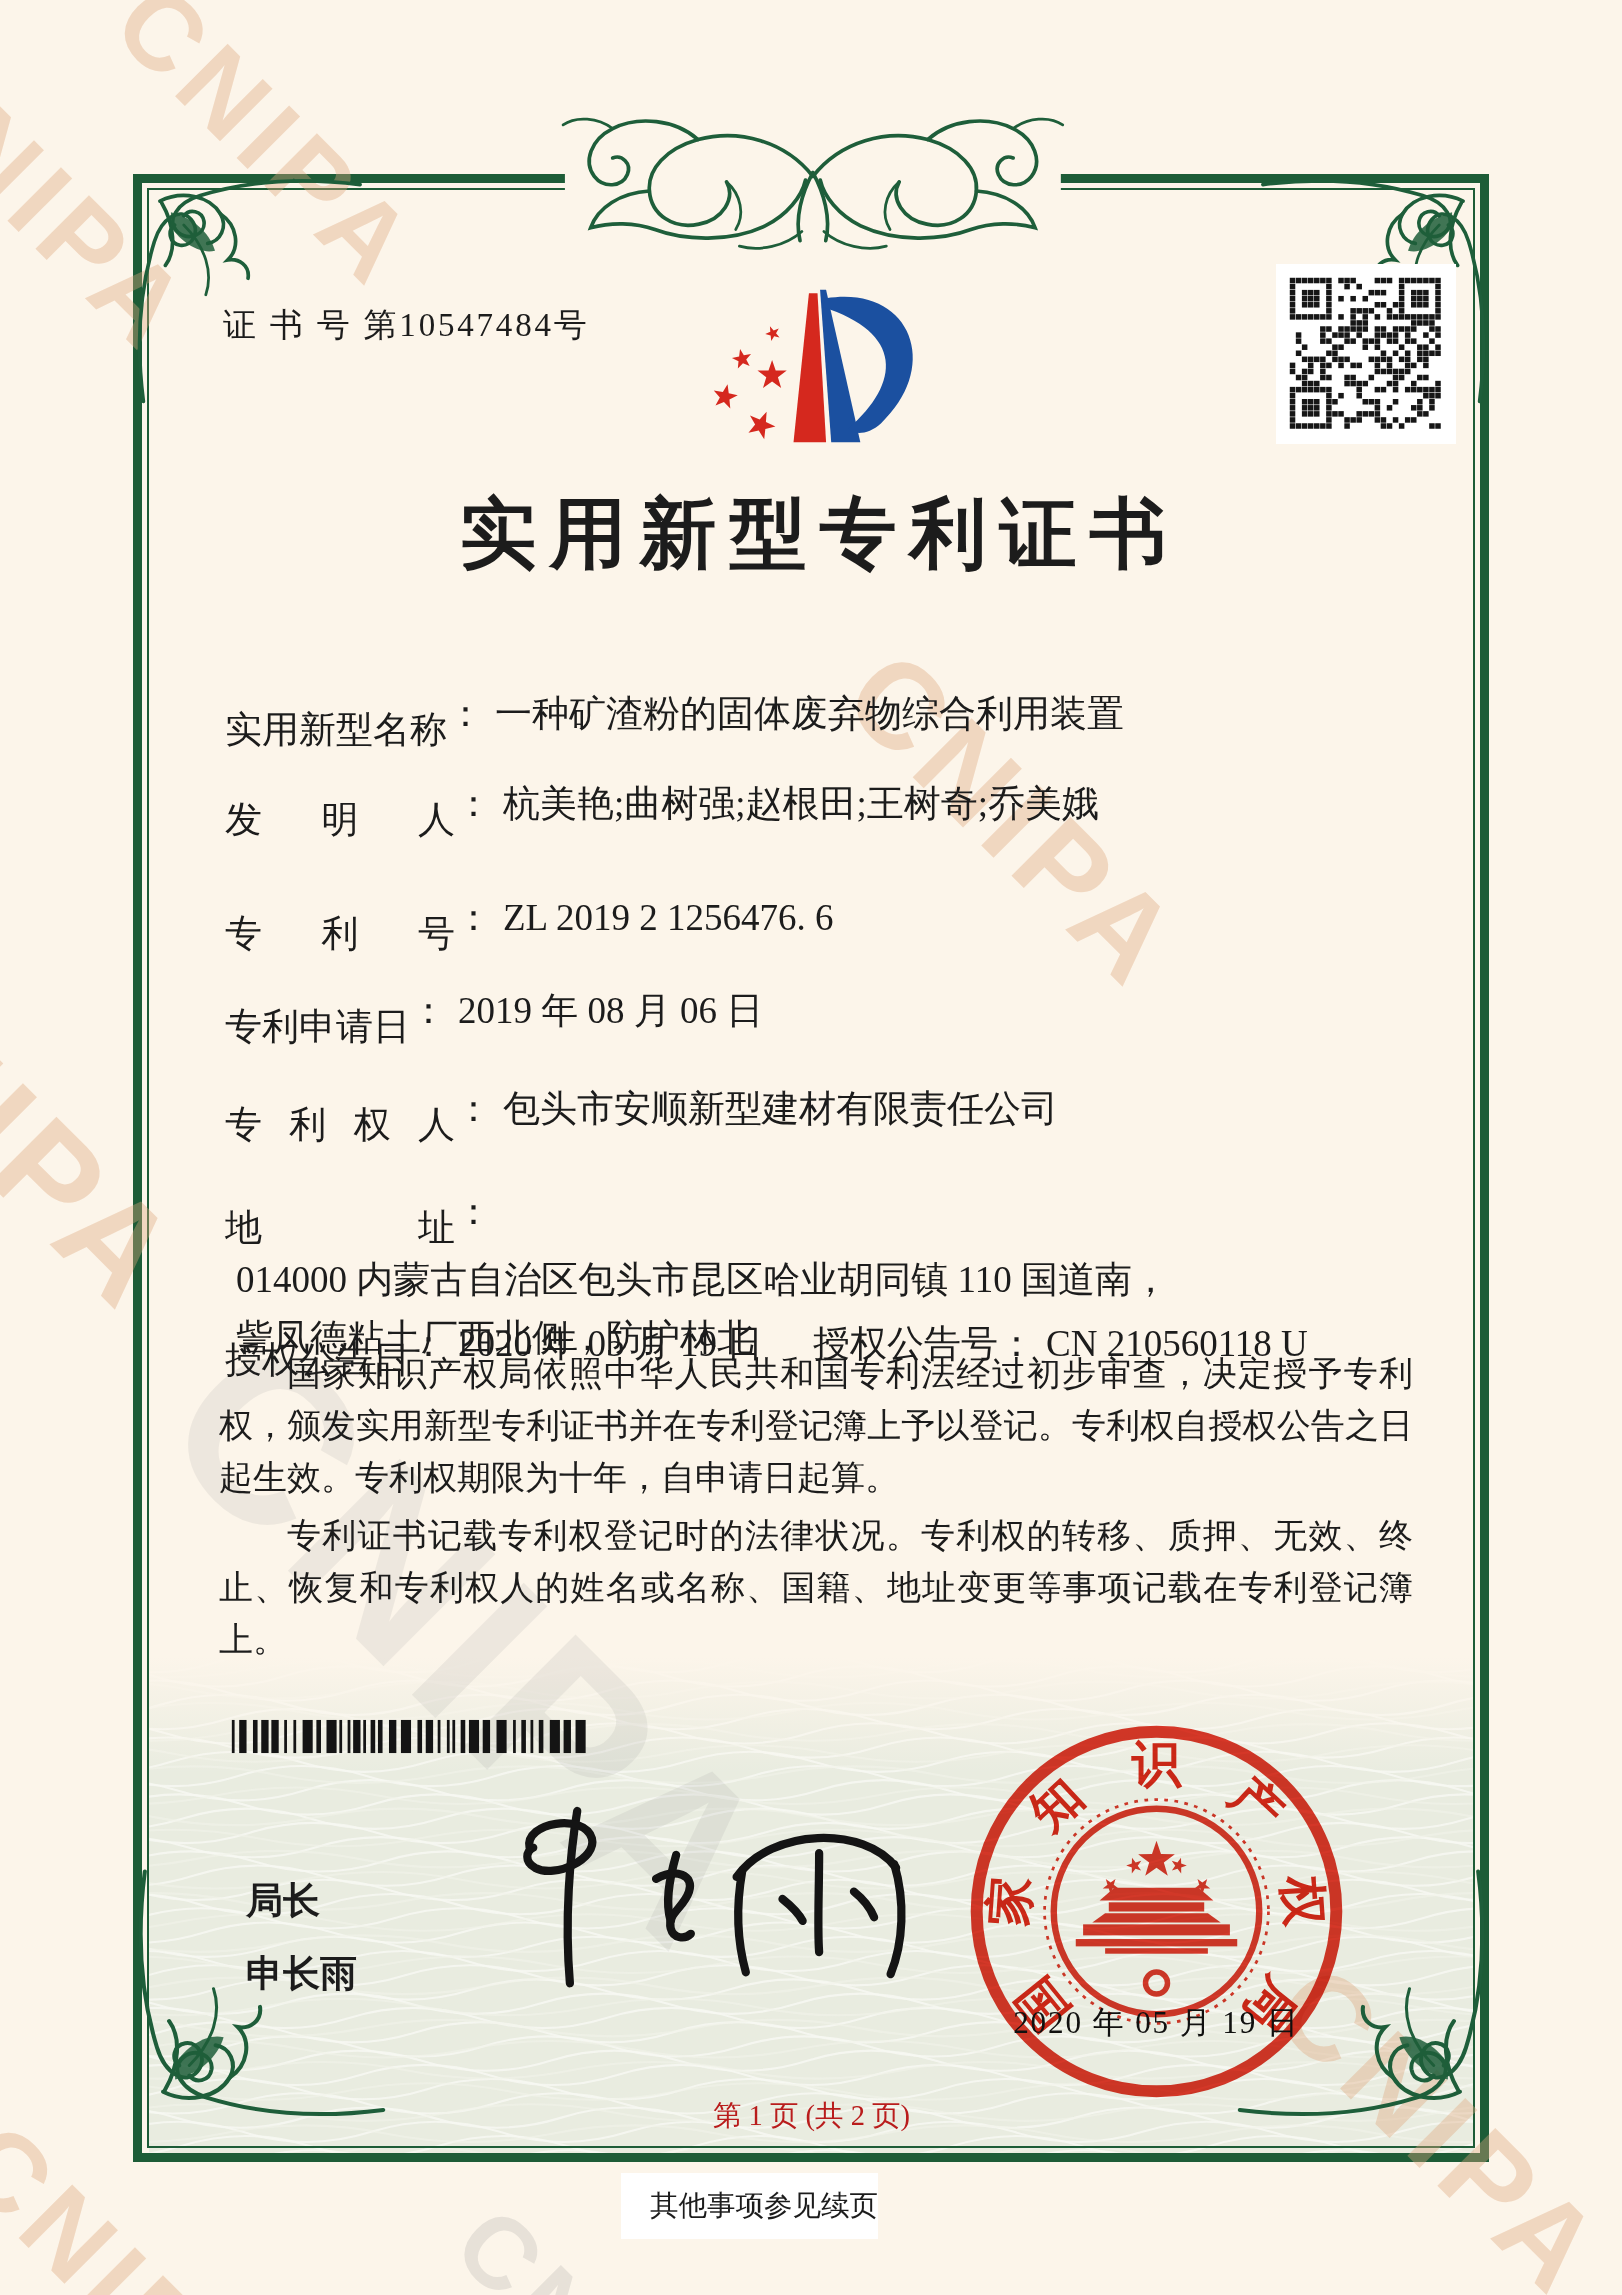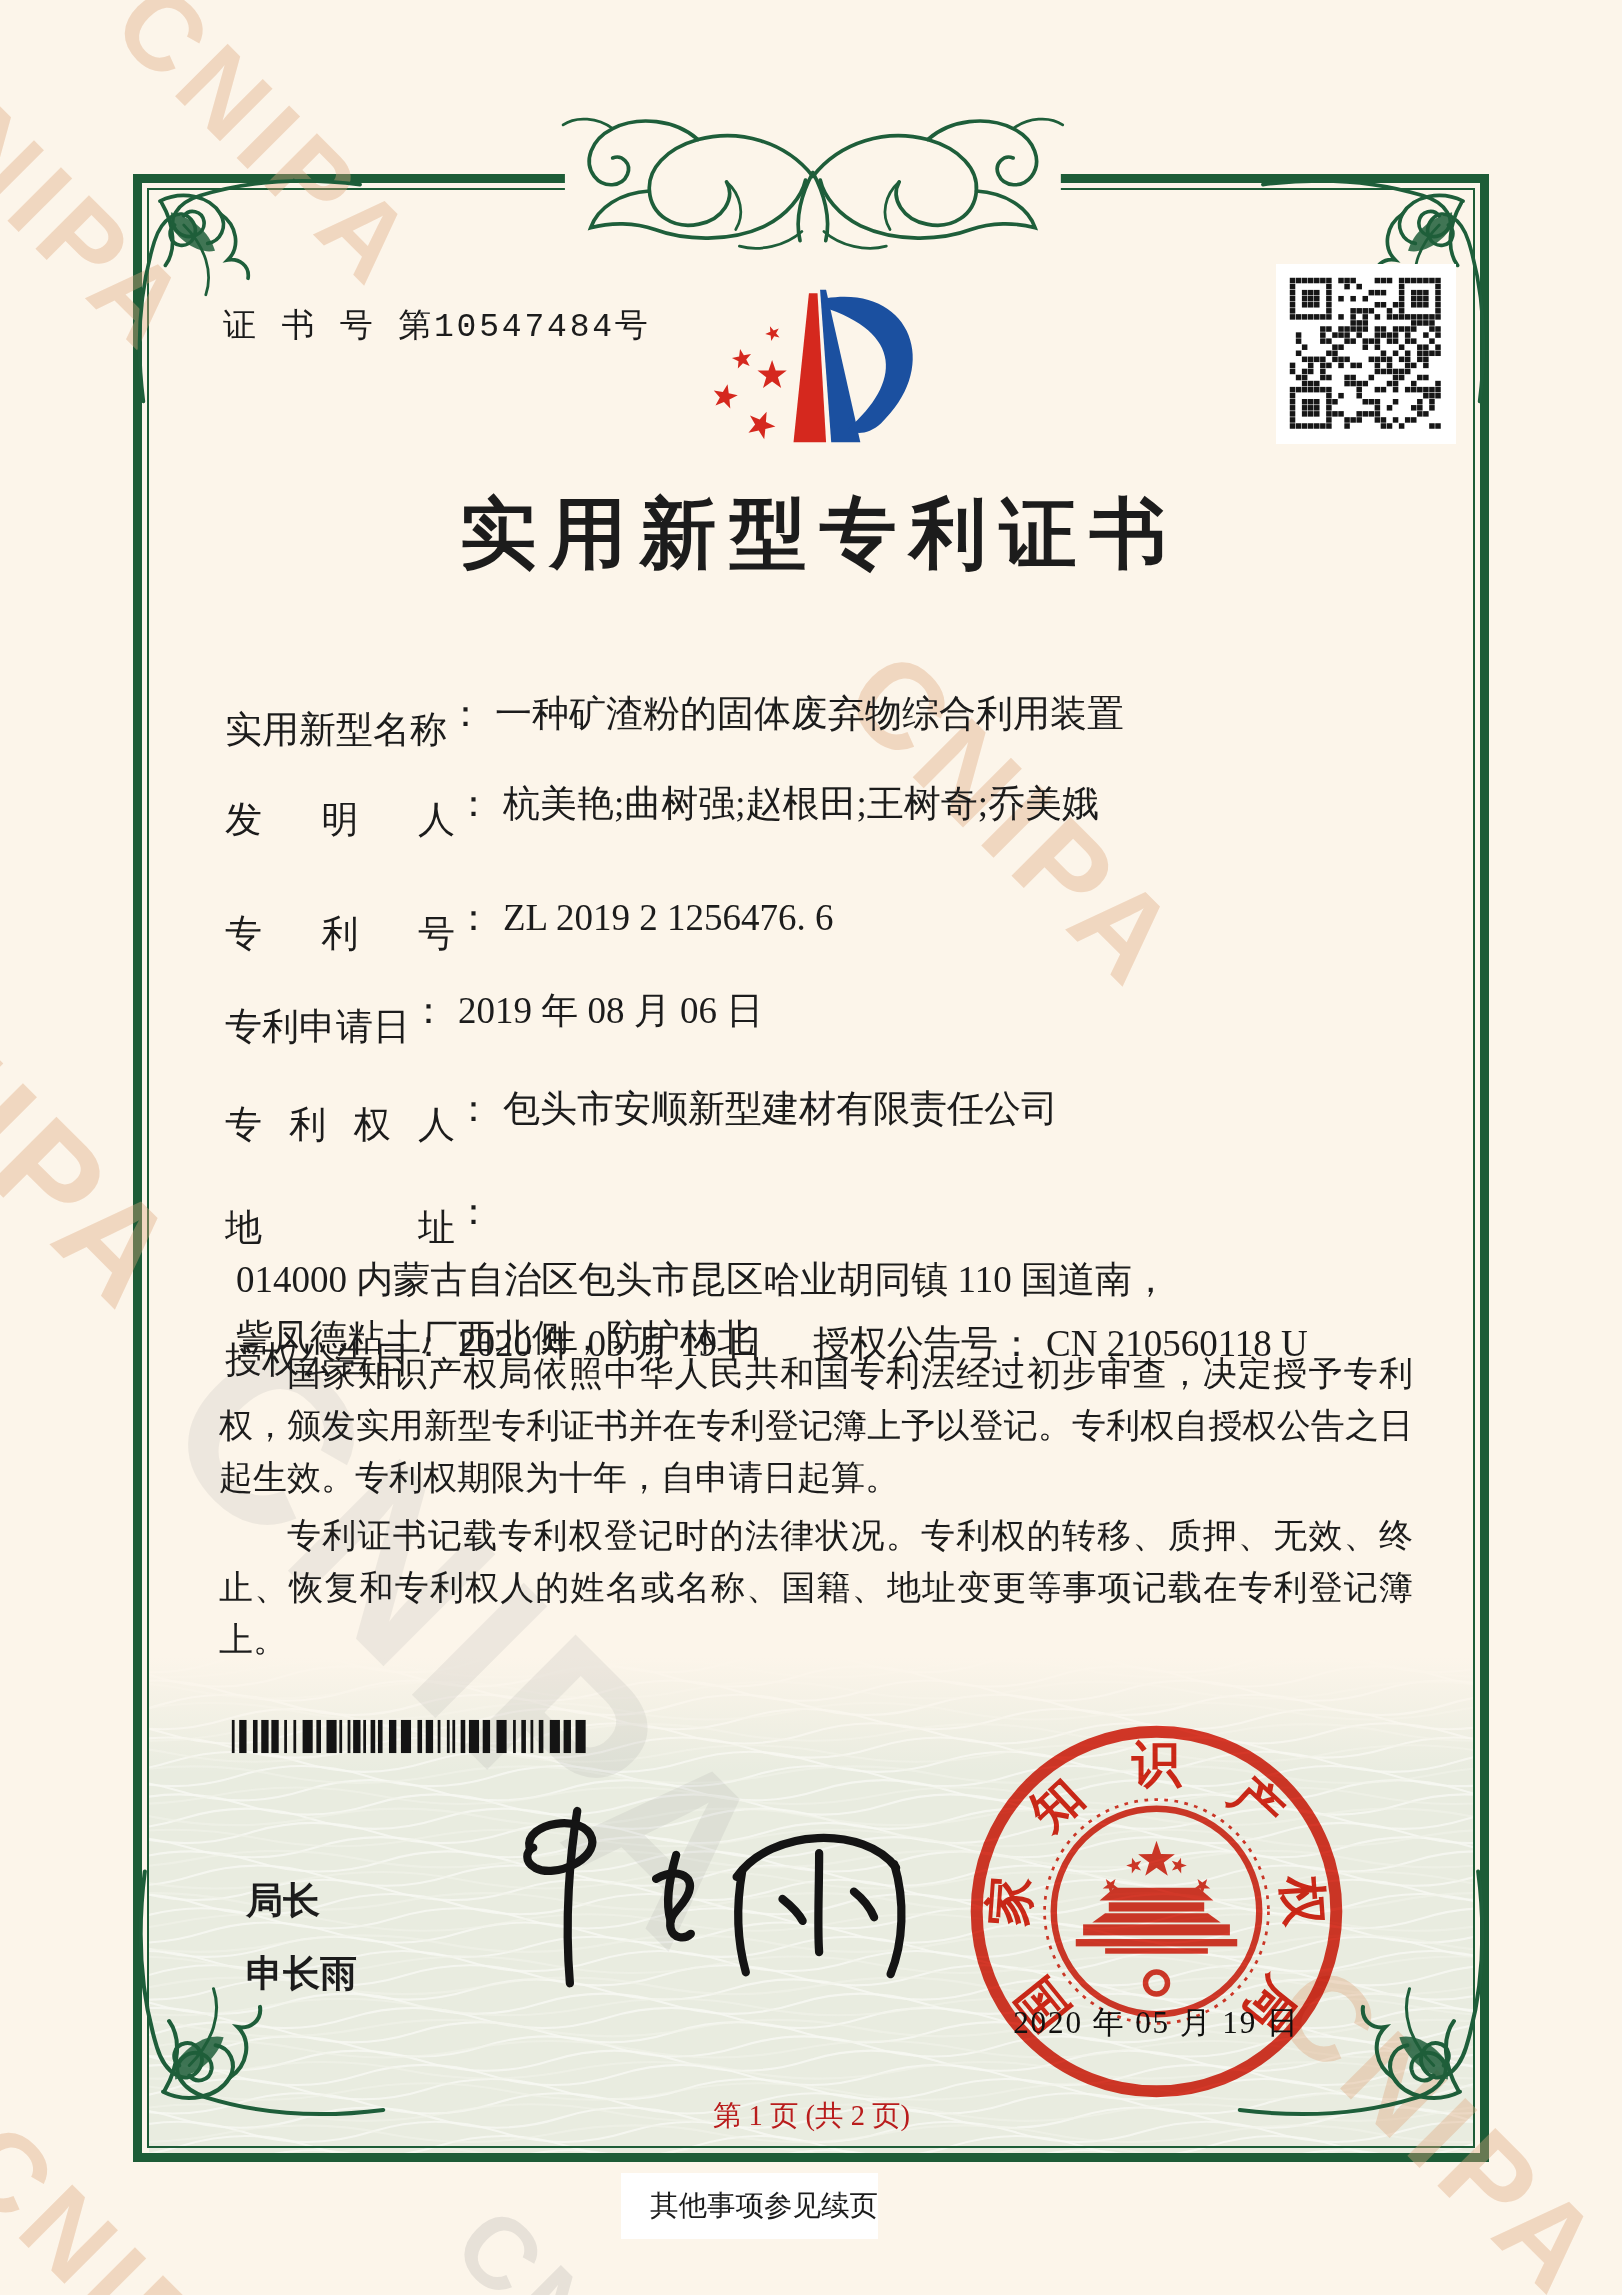--- a/index.html
+++ b/index.html
@@ -8,21 +8,21 @@
   
   .frame-outer{position:absolute;left:133px;top:174px;width:1356px;height:1988px;
         border:9.2px solid #1d5c37;box-sizing:border-box;z-index:1;}
   .frame-inner{position:absolute;left:4.6px;top:4.6px;right:4.6px;bottom:4.6px;border:2.8px solid #1d5c37;}
   
   .wm{position:absolute;font-family:"Liberation Sans",sans-serif;font-weight:bold;
       color:#dfa87e;opacity:.38;letter-spacing:9.2px;transform:rotate(45deg);
       transform-origin:0 0;z-index:2;pointer-events:none;white-space:nowrap;}
   .wm.gray{color:#8a8a8a;opacity:.12;}
   .ct{position:absolute;z-index:3;}
-  .cert-no{left:223px;top:303px;font-size:33px;letter-spacing:2.8px;font-family:Liberation Mono, monospace;}
+  .cert-no{left:223px;top:303px;font-size:33px;letter-spacing:2.8px;}
   .title{left:0;width:100%;top:483px;text-align:center;font-size:77px;font-weight:bold;letter-spacing:13px;padding-left:8px;}
   .frow{position:absolute;left:225px;width:1212px;font-size:37px;line-height:46px;z-index:3;}
   .flabel{display:inline-block;width:230px;text-align:justify;text-align-last:justify;vertical-align:top;margin-top:16px;}
   .flabel.plain{width:auto;text-align-last:auto;}
   .colon{vertical-align:top;}
   .fvalue{margin-left:11px;vertical-align:top;}
   .fvalue.wrapped{display:inline-block;width:937px;line-height:58px;}
   .pair2{position:absolute;left:588px;top:0;white-space:nowrap;}
   .paras{left:219px;top:1348px;width:1194px;font-size:34px;line-height:52px;text-align:justify;}
   .paras p{margin:0 0 5.5px 0;text-indent:2em;}

